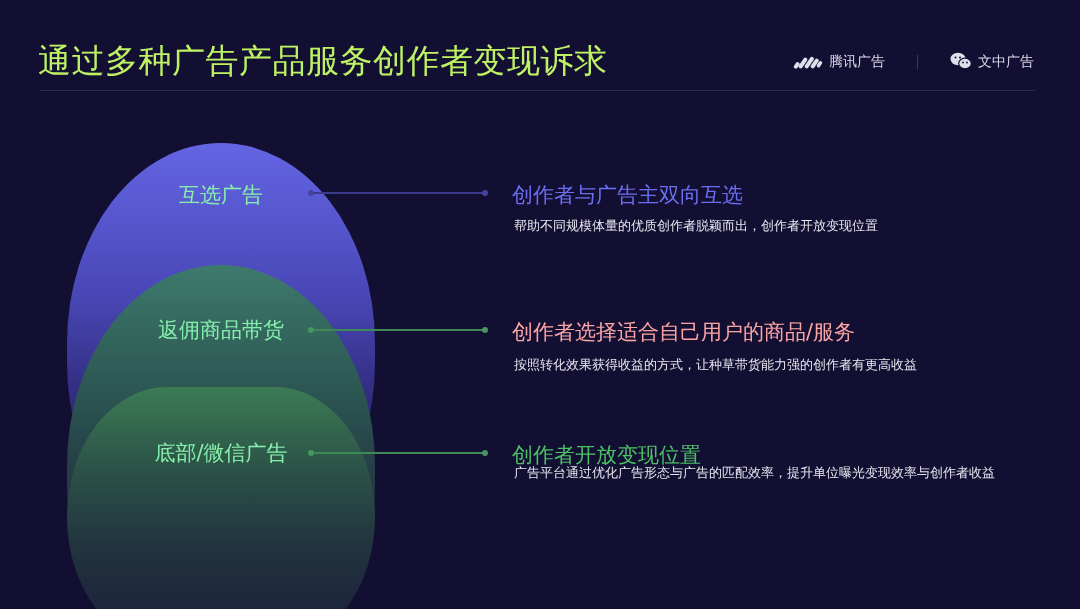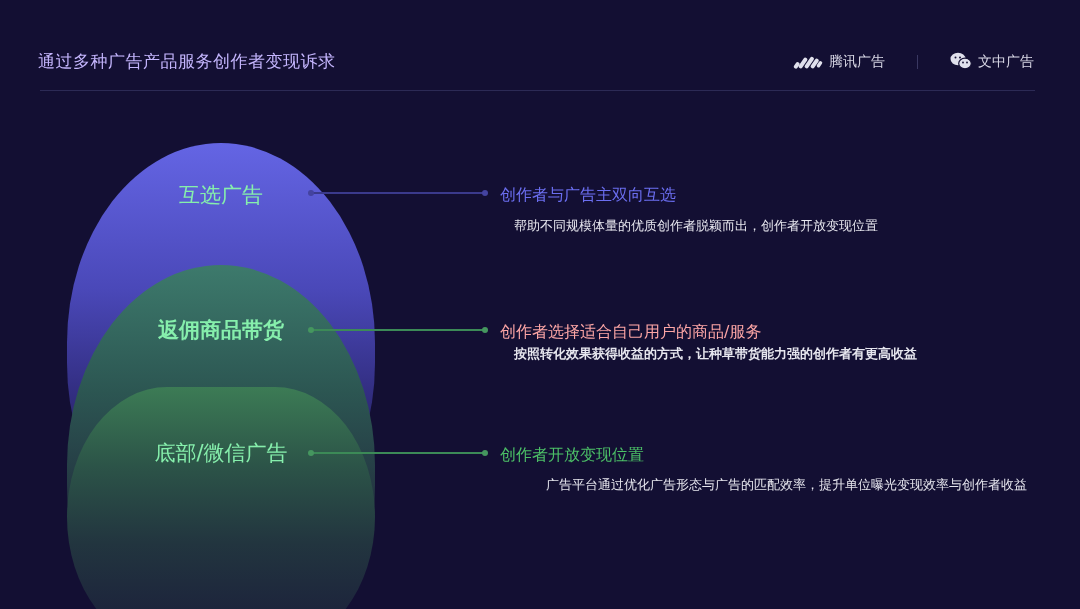--- a/index.html
+++ b/index.html
@@ -4,21 +4,21 @@
 <style>
   html, body { margin:0; padding:0; }
   body {
     width:1080px; height:609px; overflow:hidden; position:relative;
     background:#130f33;
     font-family: "DejaVu Sans", "Liberation Sans", sans-serif;
     color:#ffffff;
   }
   .title {
     position:absolute; left:38px; top:44px;
-    font-size:17px; line-height:34px; color:#c4b5fd; letter-spacing:0.5px;
+    font-size:33px; line-height:34px; color:#bef264; letter-spacing:0.5px;
   }
   .divider {
     position:absolute; left:40px; top:90px; width:995px; height:1px;
     background:#2c2a55;
   }
   .brands {
     position:absolute; right:46px; top:52px; height:20px;
     display:flex; align-items:center; gap:24px;
     font-size:14px; color:#d9d8e6;
   }
@@ -40,21 +40,21 @@
     position:absolute; top:-2px; width:6px; height:6px; border-radius:50%;
   }
   .connector .dot-l { left:-2px; }
   .connector .dot-r { right:-2px; }
   .c1 { top:192px; background:#3b3a8c; }
   .c1 .dot-l, .c1 .dot-r { background:#4443a0; }
   .c2, .c3 { background:#3c8a57; }
   .c2 { top:329px; }
   .c3 { top:452px; }
   .c2 .dot-l, .c2 .dot-r, .c3 .dot-l, .c3 .dot-r { background:#45965f; }
-  .desc-title { position:absolute; left:500px; font-size:16px; line-height:28px; }
+  .desc-title { position:absolute; left:512px; font-size:21px; line-height:28px; }
   .desc-text { position:absolute; left:514px; font-size:13px; line-height:18px; color:#e6e6ee; }
 </style>
 </head>
 <body>
 
 <div class="title">通过多种广告产品服务创作者变现诉求</div>
 
 <div class="brands">
   <div class="brand">
     <span>
@@ -86,36 +86,36 @@
   </div>
 </div>
 
 <div class="divider"></div>
 
 <div class="ellipse e1"></div>
 <div class="ellipse e2"></div>
 <div class="ellipse e3"></div>
 
 <div class="label" style="left:71px; top:181px;">互选广告</div>
-<div class="label" style="left:71px; top:316px;font-weight:bold;">返佣商品带货</div>
+<div class="label" style="left:71px; top:316px;">返佣商品带货</div>
 <div class="label" style="left:71px; top:439px;">底部/微信广告</div>
 
 <div class="connector c1">
   <span class="dot-l"></span>
   <span class="dot-r"></span>
 </div>
 <div class="connector c2">
   <span class="dot-l"></span>
   <span class="dot-r"></span>
 </div>
 <div class="connector c3">
   <span class="dot-l"></span>
   <span class="dot-r"></span>
 </div>
 
 <div class="desc-title" style="top:181px; color:#6b6ef0;">创作者与广告主双向互选</div>
 <div class="desc-text" style="top:217px;">帮助不同规模体量的优质创作者脱颖而出，创作者开放变现位置</div>
 
 <div class="desc-title" style="top:318px; color:#fca5a5;">创作者选择适合自己用户的商品/服务</div>
-<div class="desc-text" style="top:345px;font-weight:bold;">按照转化效果获得收益的方式，让种草带货能力强的创作者有更高收益</div>
+<div class="desc-text" style="top:356px;">按照转化效果获得收益的方式，让种草带货能力强的创作者有更高收益</div>
 
 <div class="desc-title" style="top:441px; color:#4cc067;text-align:center;">创作者开放变现位置</div>
-<div class="desc-text" style="top:476px;margin-left:32px;">广告平台通过优化广告形态与广告的匹配效率，提升单位曝光变现效率与创作者收益</div>
+<div class="desc-text" style="top:464px;">广告平台通过优化广告形态与广告的匹配效率，提升单位曝光变现效率与创作者收益</div>
 
 </body></html>

